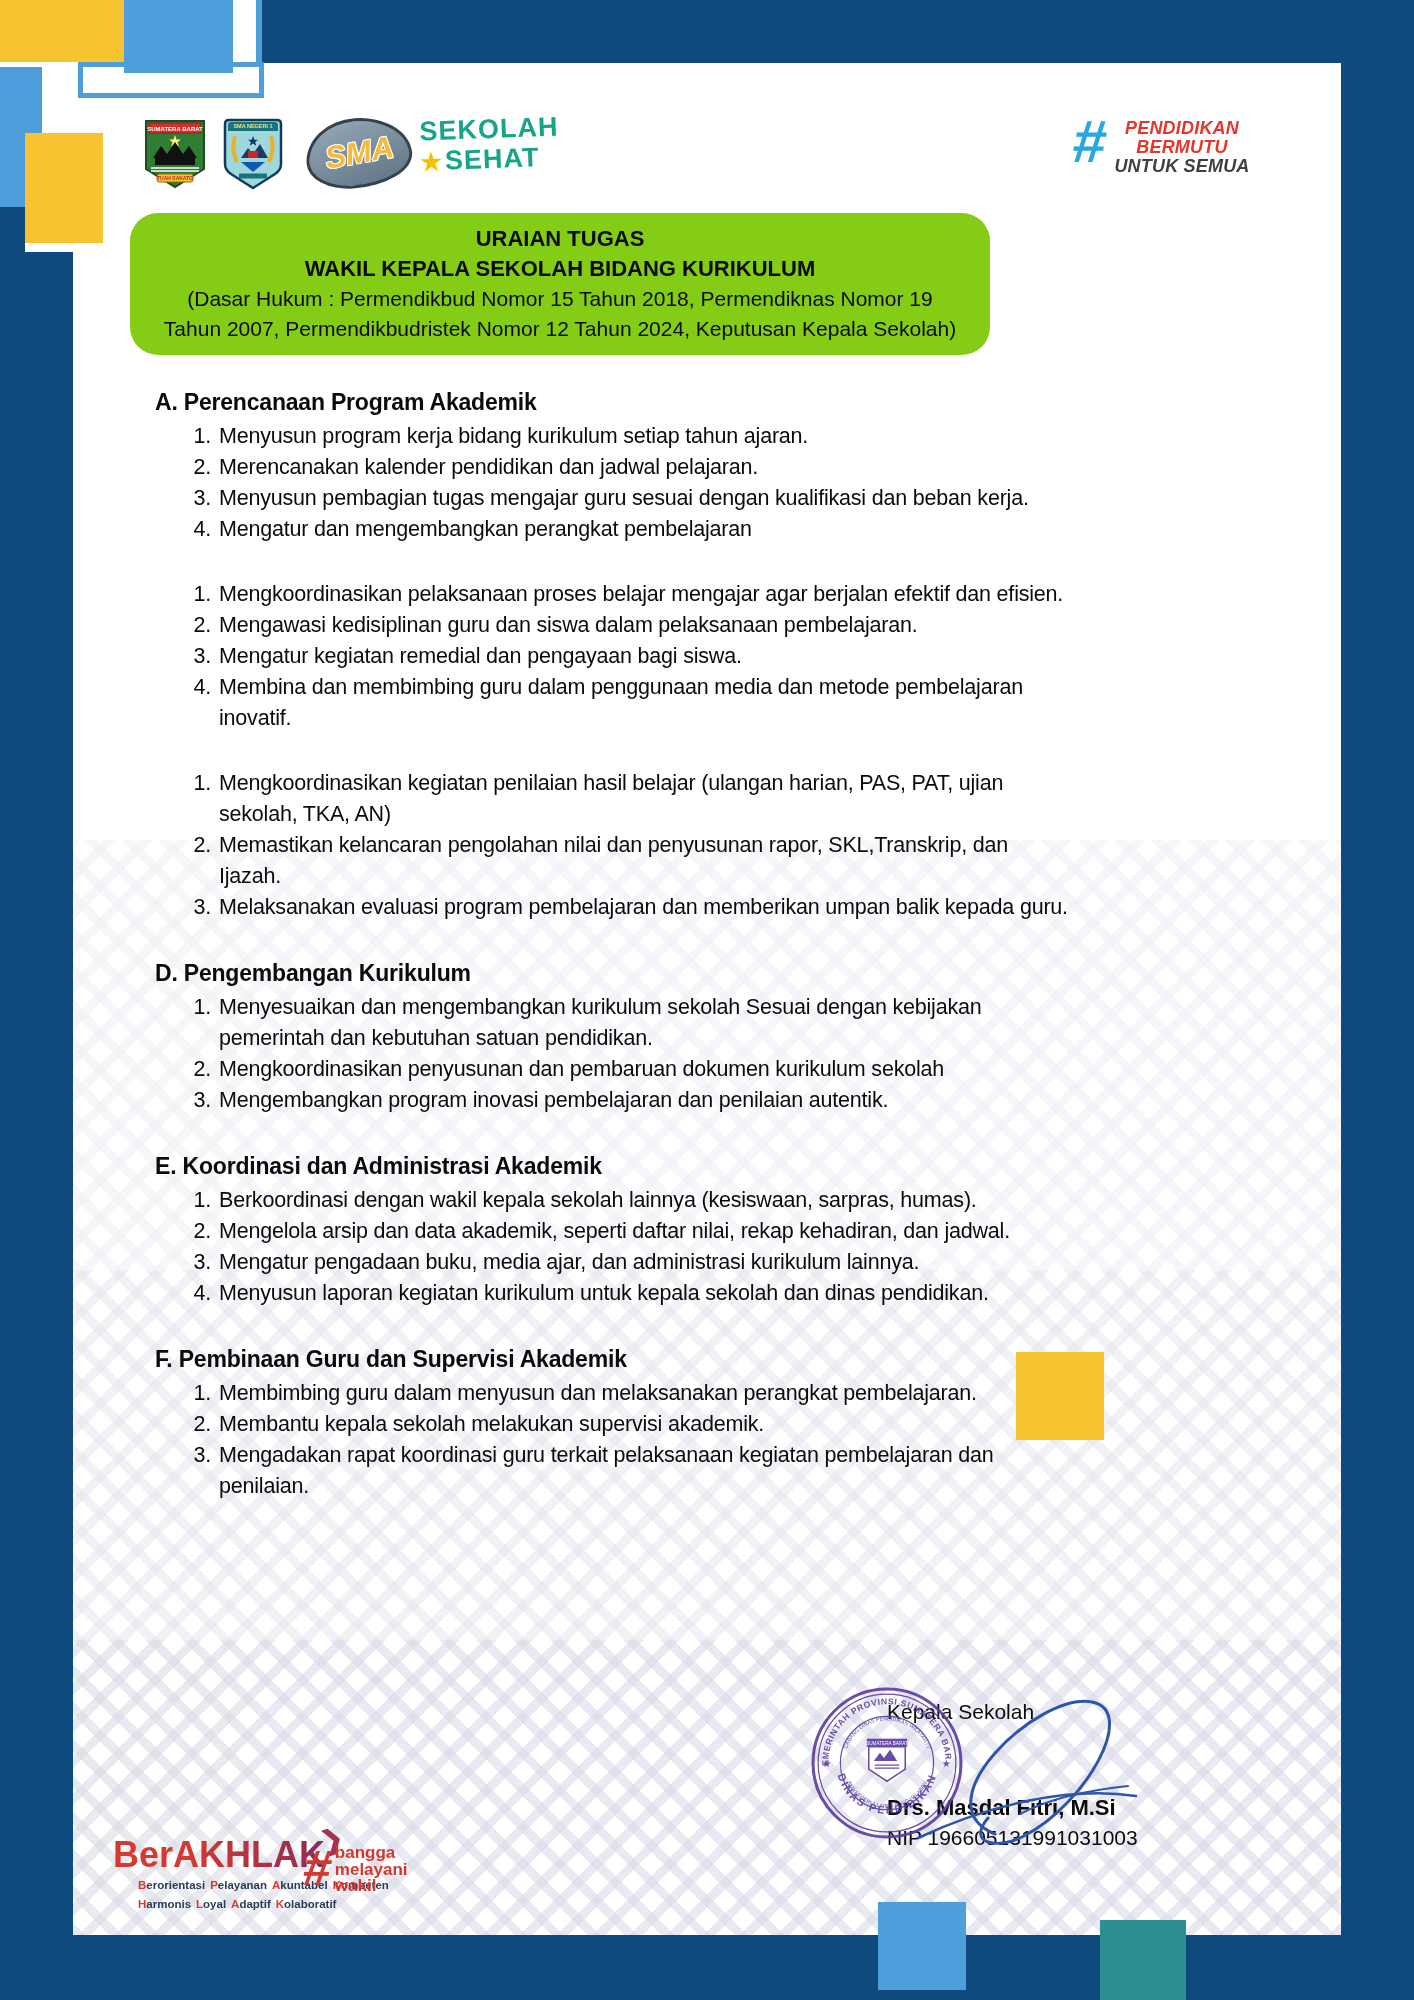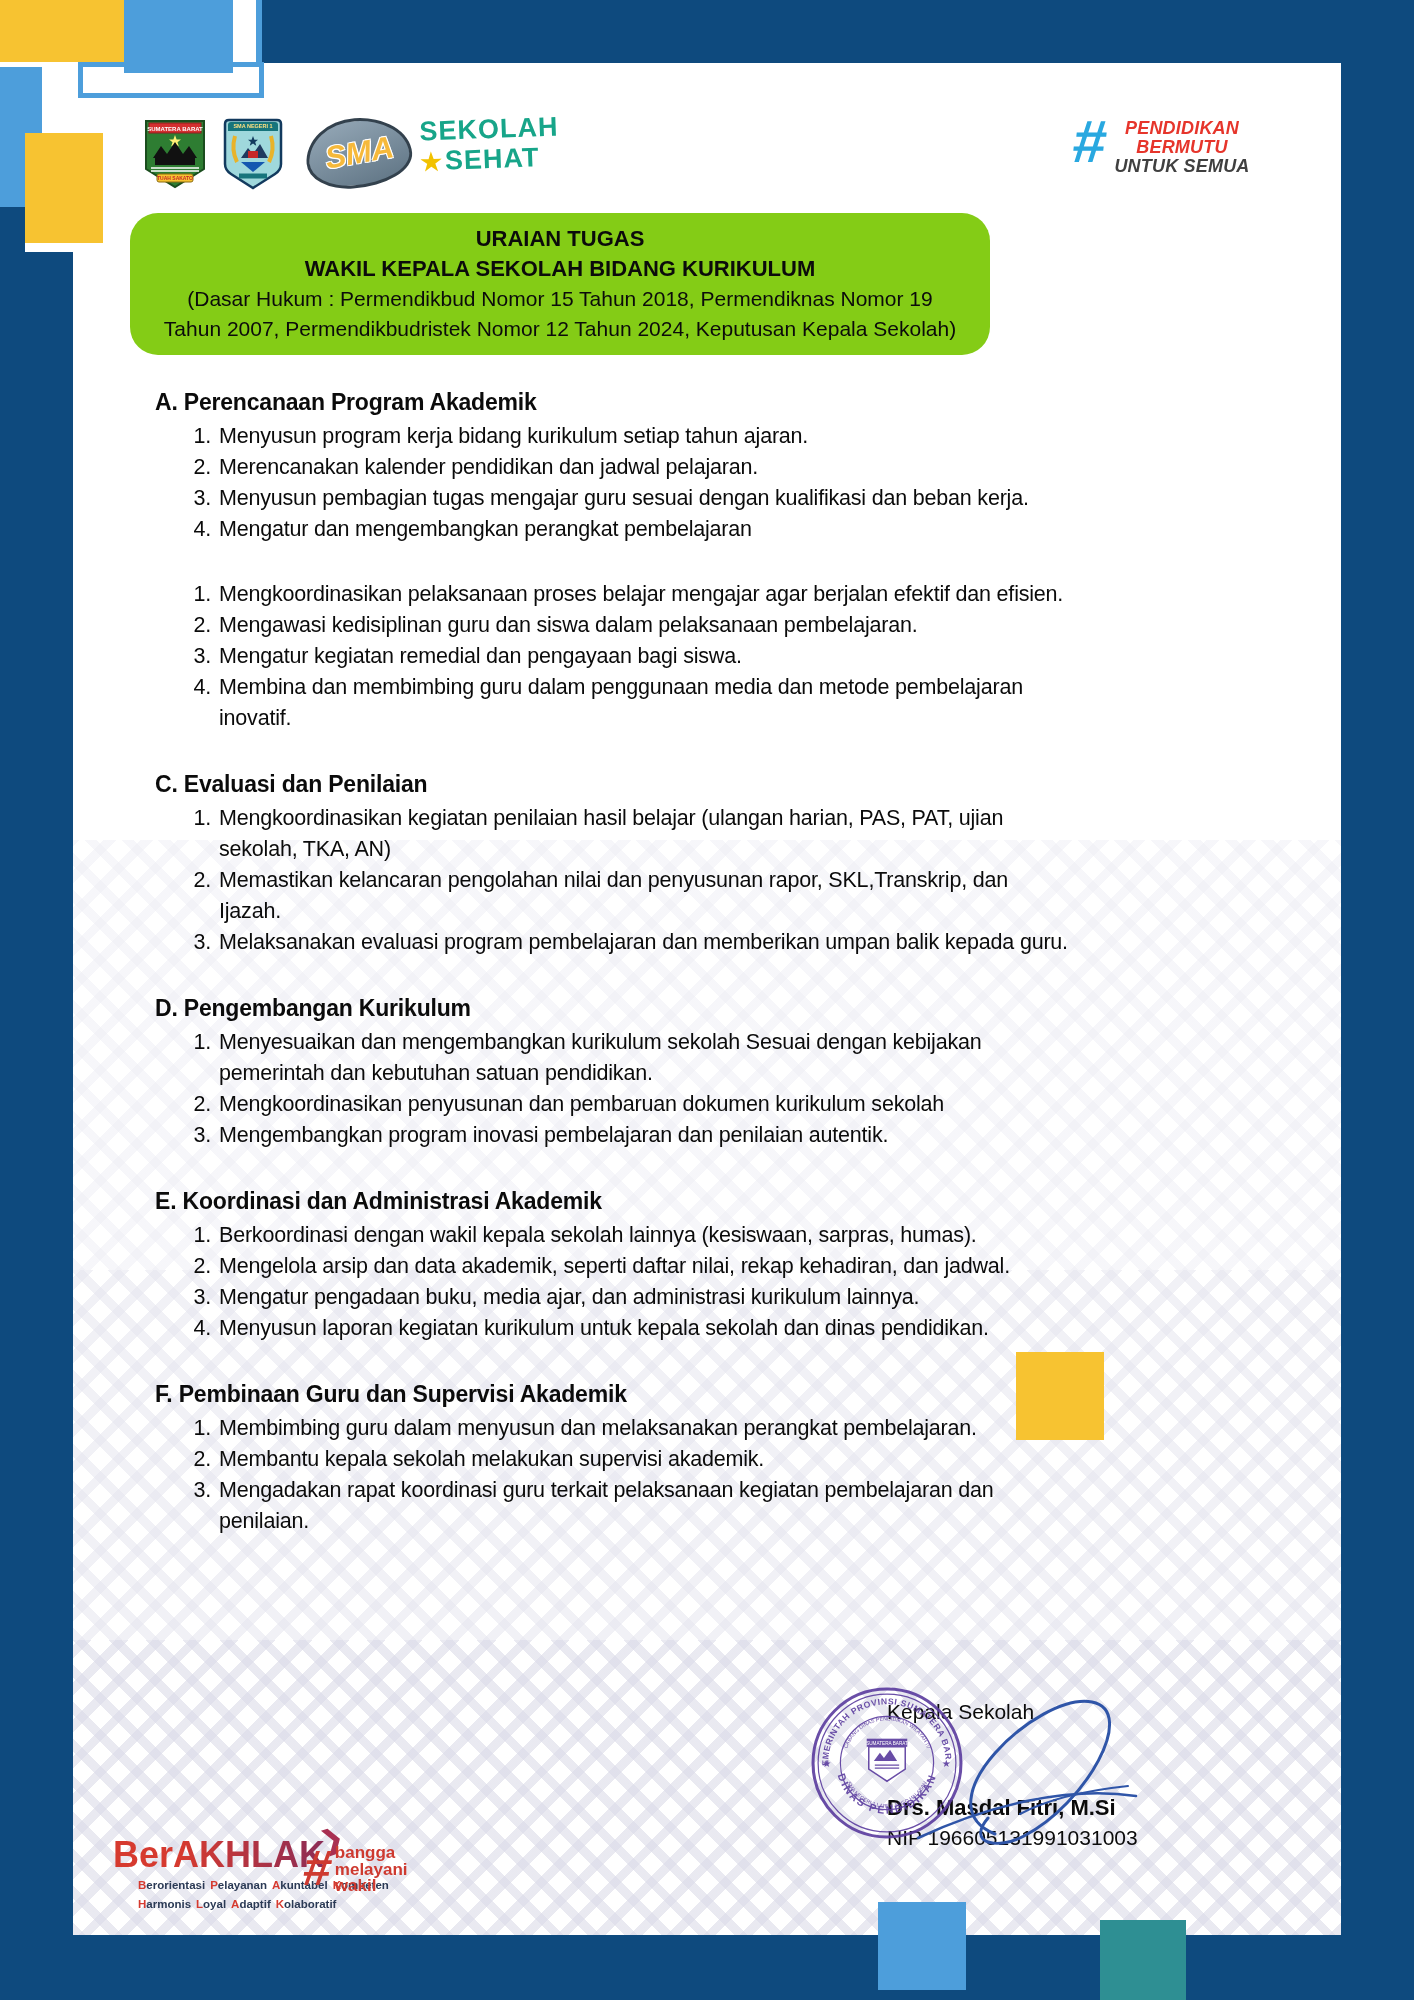--- a/index.html
+++ b/index.html
@@ -200,21 +200,20 @@
           <span class="num">3.</span>
           <span class="txt">Mengatur kegiatan remedial dan pengayaan bagi siswa.</span>
         </div>
       <div class="item">
           <span class="num">4.</span>
           <span class="txt">Membina dan membimbing guru dalam penggunaan media dan metode pembelajaran inovatif.</span>
         </div>
     </div>
 
     <div class="sec">
-      <div class="sec-title">C. Evaluasi dan Penilaian</div>
       <div class="item">
           <span class="num">1.</span>
           <span class="txt">Mengkoordinasikan kegiatan penilaian hasil belajar (ulangan harian, PAS, PAT, ujian sekolah, TKA, AN)</span>
         </div>
       <div class="item">
           <span class="num">2.</span>
           <span class="txt">Memastikan kelancaran pengolahan nilai dan penyusunan rapor, SKL,Transkrip, dan Ijazah.</span>
         </div>
       <div class="item">
           <span class="num">3.</span>

